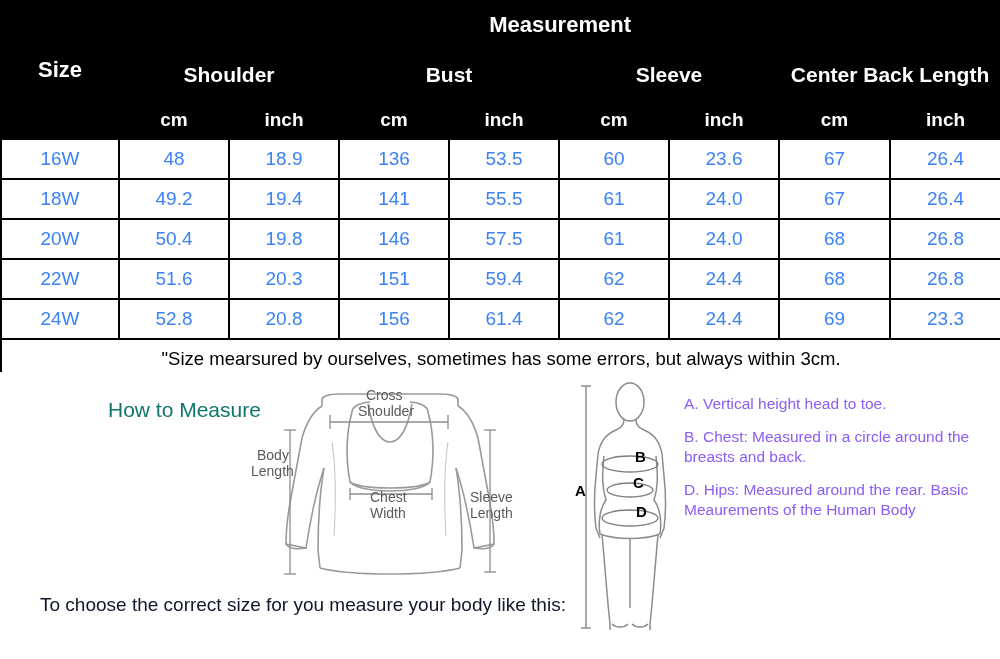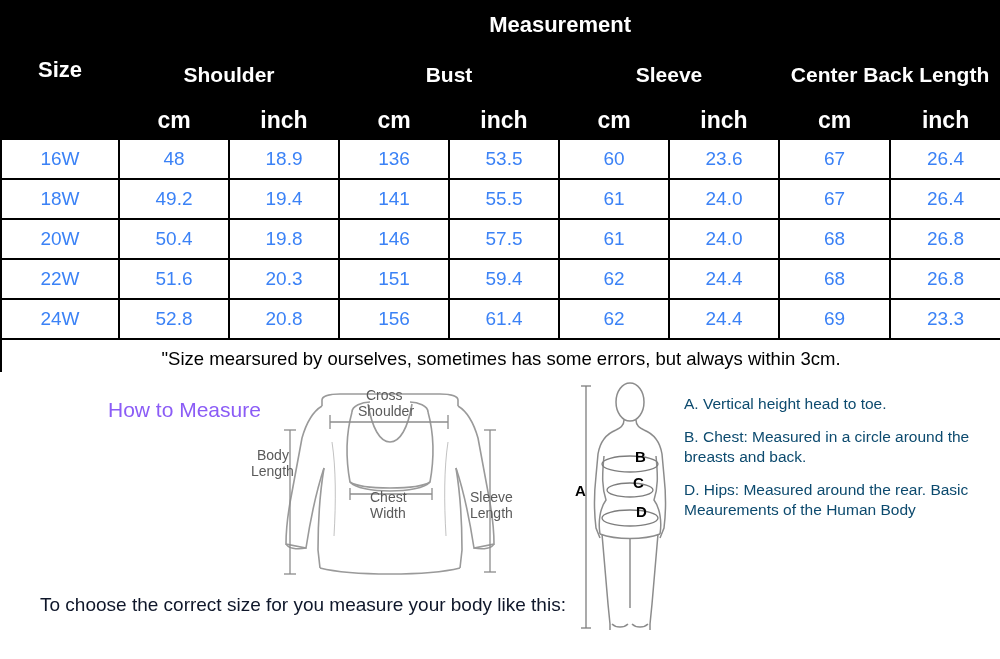--- a/index.html
+++ b/index.html
@@ -48,21 +48,21 @@
     height: 44px;
   }
   .hdr-size {
     font-size: 22px;
   }
   .hdr-group {
     font-size: 21px;
     height: 48px;
   }
   .hdr-unit {
-    font-size: 23px;
+    font-size: 19px;
     height: 34px;
   }
   .data-cell {
     font-size: 19px;
     height: 36px;
     color: #3b82f6;
     background: #ffffff;
   }
   .note-cell {
     font-size: 18.5px;
@@ -79,21 +79,21 @@
     top: 372px;
     width: 1000px;
     height: 287px;
     background: #ffffff;
   }
   .how-to-measure {
     position: absolute;
     left: 108px;
     top: 26px;
     font-size: 21px;
-    color: #8b5cf6;
+    color: #0f766e;
     font-family: "Liberation Sans", sans-serif;
   }
   .bottom-line {
     position: absolute;
     left: 40px;
     top: 222px;
     font-size: 19px;
     color: #0f172a;
   }
   .svg-layer {
@@ -107,21 +107,21 @@
     font-family: "Liberation Sans", sans-serif;
     fill: #5a5a5a;
   }
   .desc-col {
     position: absolute;
     left: 684px;
     top: 22px;
     width: 300px;
     font-size: 15.5px;
     line-height: 1.33;
-    color: #0c4a6e;
+    color: #8b5cf6;
   }
   .desc-col p {
     margin: 0 0 12px 0;
   }
   .bodyletter {
     font-family: "Liberation Sans", sans-serif;
     font-weight: bold;
     fill: #000000;
     font-size: 15px;
   }

